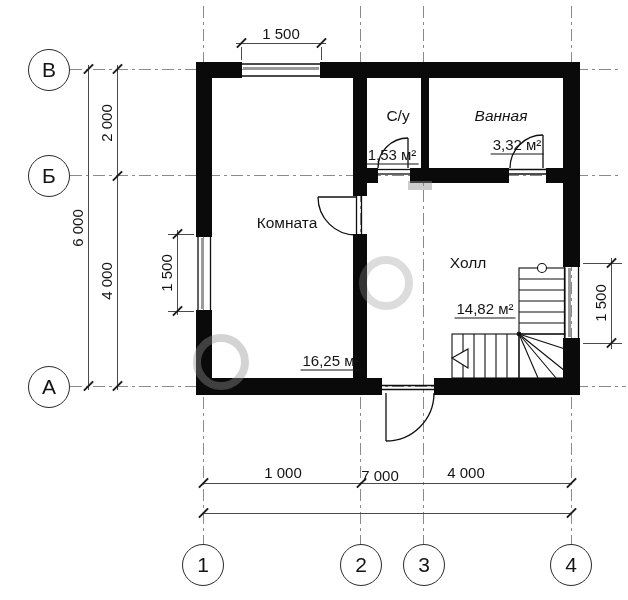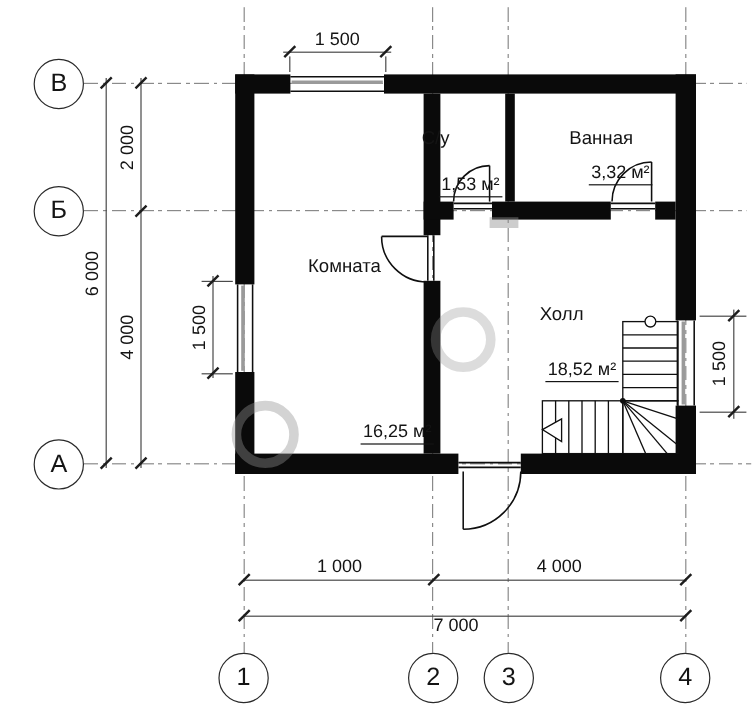--- a/index.html
+++ b/index.html
@@ -142,36 +142,36 @@
       <line x1="519" y1="334" x2="556" y2="378"></line>
       <line x1="519" y1="334" x2="538" y2="378"></line>
       <circle cx="519" cy="334" r="1.8" fill="#0f0f0f"></circle>
       <circle cx="542" cy="268" r="4.5" fill="#fff"></circle>
       <polygon points="452,358 468,349 468,368" fill="#fff"></polygon>
     </g>
   </svg>
 
   <div class="txt room-name" style="left:287px;top:223px;">Комната</div>
   <div class="txt room-area" style="left:331px;top:361px;">16,25 м²</div>
-  <div class="txt room-name" style="left:363px;top:116px;">С/у</div>
+  <div class="txt room-name" style="left:398px;top:116px;">С/у</div>
   <div class="txt room-area" style="left:392px;top:155px;">1,53 м²</div>
-  <div class="txt room-name" style="left:501px;top:116px;">Ванная</div>
+  <div class="txt room-name" style="left:501px;top:116px;font-style:italic;">Ванная</div>
   <div class="txt room-area" style="left:517px;top:145px;">3,32 м²</div>
   <div class="txt room-name" style="left:468px;top:263px;">Холл</div>
-  <div class="txt room-area" style="left:485px;top:309px;">18,52 м²</div>
+  <div class="txt room-area" style="left:485px;top:309px;">14,82 м²</div>
 
   <div class="txt" style="left:281px;top:33px;">1 500</div>
   <div class="txt rot" style="left:106px;top:123px;">2 000</div>
   <div class="txt rot" style="left:77px;top:228px;">6 000</div>
   <div class="txt rot" style="left:106px;top:281px;">4 000</div>
   <div class="txt rot" style="left:166px;top:273px;">1 500</div>
   <div class="txt rot" style="left:600px;top:303px;">1 500</div>
   <div class="txt" style="left:283px;top:472px;">1 000</div>
   <div class="txt" style="left:466px;top:472px;">4 000</div>
-  <div class="txt" style="left:380px;top:521px;">7 000</div>
+  <div class="txt" style="left:380px;top:475px;">7 000</div>
 
   <div class="axis-circle" style="left:28px;top:49px;">
       <span>В</span>
     </div>
   <div class="axis-circle" style="left:28px;top:155px;">
       <span>Б</span>
     </div>
   <div class="axis-circle" style="left:28px;top:366px;">
       <span>А</span>
     </div>

